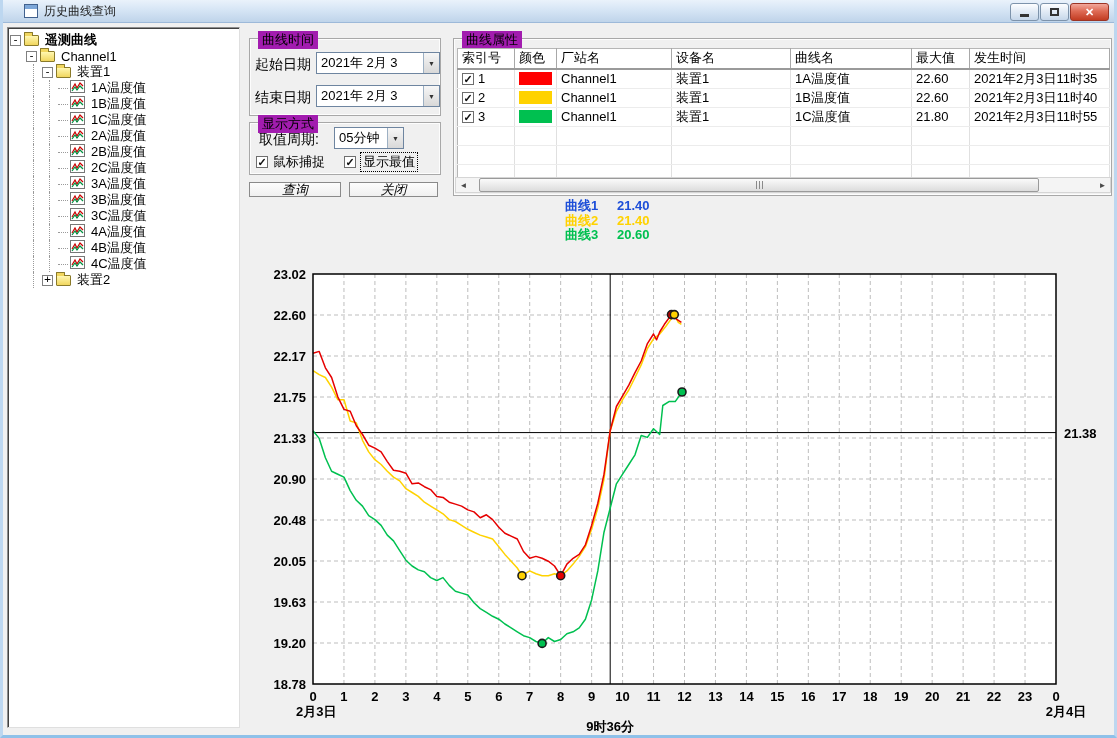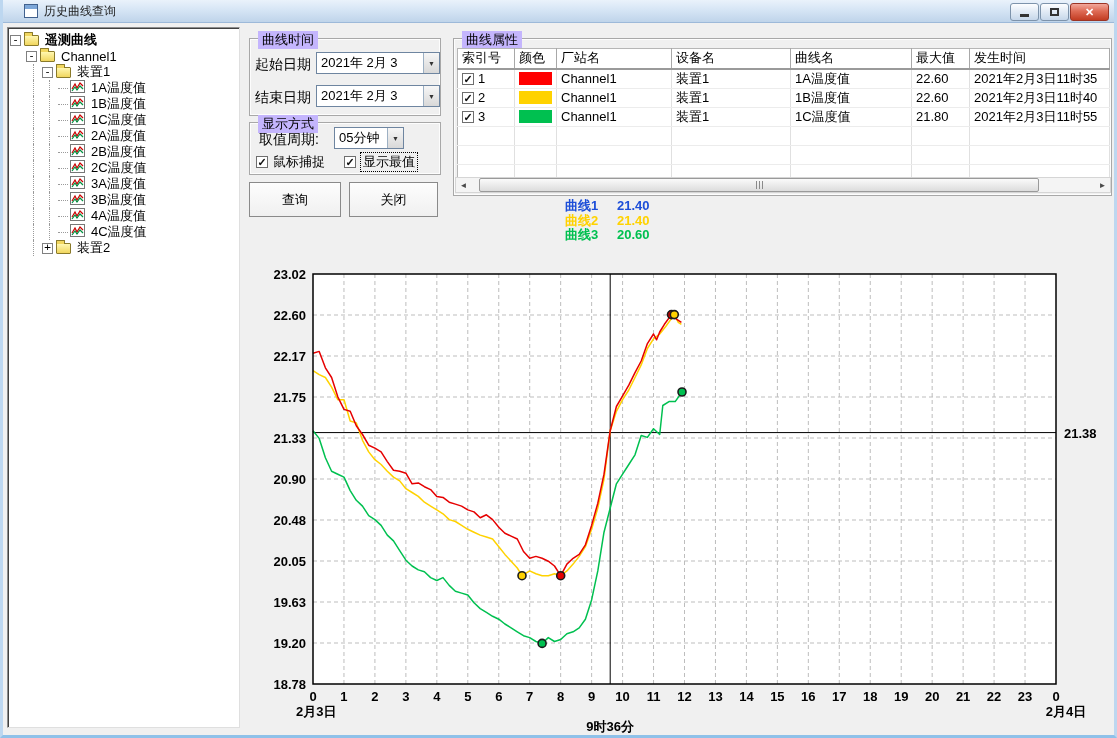--- a/index.html
+++ b/index.html
@@ -28,32 +28,32 @@
   .indent.guide::before { content:''; display:block; margin-left:7px; height:16px; border-left:1px dotted #9a9a9a; }
   .expandbox { width:11px; height:11px; flex:none; border:1px solid #808080; background:#fff; color:#000;
                font-size:11px; line-height:8px; text-align:center; margin-right:3px; font-family:"DejaVu Sans Mono",monospace; }
   .hstub { width:10px; flex:none; border-top:1px dotted #9a9a9a; margin-right:2px; }
   .folder-icon { width:15px; height:11px; flex:none; background:linear-gradient(#fff7b0,#f1d65e); border:1px solid #8a7a2a; border-radius:1px; position:relative; margin-right:4px; }
   .folder-icon::before { content:''; position:absolute; left:-1px; top:-4px; width:7px; height:3px; background:#f1d65e; border:1px solid #8a7a2a; border-bottom:none; border-radius:1px 1px 0 0; }
   .curve-icon { flex:none; margin-right:4px; }
   .tree-label { padding:0 2px; color:#000; }
   
   .groupbox { position:absolute; border:1px solid #a8a8a8; box-shadow:1px 1px 0 #fdfdfd inset, -1px -1px 0 #fdfdfd inset; }
-  .groupbox > .gb-title { position:absolute; top:-8px; left:8px; background:#c4b5fd; padding:0 4px; font-size:13px; }
+  .groupbox > .gb-title { position:absolute; top:-8px; left:8px; background:#a21caf; padding:0 4px; font-size:13px; }
   .fieldlabel { position:absolute; font-size:14px; color:#000; }
   .combo { position:absolute; height:22px; background:#fff; border:1px solid #6e85a0; display:flex; align-items:center; }
   .combo .combo-text { flex:1; font-size:13px; padding:0 4px; white-space:nowrap; overflow:hidden; }
   .combo .combo-btn { width:16px; height:100%; flex:none; background:linear-gradient(#f6f6f6,#d8d8d8); border-left:1px solid #9db0c3;
                       display:flex; align-items:center; justify-content:center; font-size:7px; color:#333; }
   .cb { width:12px; height:12px; background:#fff; border:1px solid #6e6e6e; display:inline-flex; align-items:center; justify-content:center;
         font-size:11px; font-weight:bold; color:#111; line-height:10px; flex:none; }
   .cbrow { position:absolute; display:flex; align-items:center; gap:5px; font-size:13px; }
   .focus-dotted { outline:1px dotted #000; padding:0 2px; }
-  .pushbtn { position:absolute; height:35px; background:linear-gradient(#fdfdfd,#f0f0f0); border:1px solid #8a8a8a; font-size:13px;
-             display:flex; align-items:center; justify-content:center; }
+  .pushbtn { position:absolute; height:15px; background:linear-gradient(#fdfdfd,#f0f0f0); border:1px solid #8a8a8a; font-size:13px;
+             display:flex; align-items:center; justify-content:center;font-style:italic; }
   
   #prop-table { position:absolute; left:454px; top:48px; width:652px; background:#fff; border:1px solid #b6b6b6; border-collapse:collapse; table-layout:fixed; }
   #prop-table th { height:20px; font-size:13px; font-weight:normal; text-align:left; padding:0 4px; background:#fff;
                    border-right:1px solid #a8a8a8; border-bottom:2px solid #9a9a9a; white-space:nowrap; overflow:hidden; }
   #prop-table td { height:19px; font-size:13px; padding:0 4px; border-right:1px solid #e0e0e0; border-bottom:1px solid #ececec; white-space:nowrap; overflow:hidden; }
   .swatch { height:13px; width:100%; }
   .idxcell { display:flex; align-items:center; gap:4px; }
   
   #hscroll { position:absolute; left:452px; top:177px; width:656px; height:16px; background:#f4f4f4; border:1px solid #d5d5d5; display:flex; align-items:center; }
   .sb-arrow { width:15px; height:14px; flex:none; display:flex; align-items:center; justify-content:center; font-size:8px; color:#4a4a4a; background:#f4f4f4; }
@@ -211,21 +211,45 @@
       <div class="tree-row">
         <span class="indent"></span>
         <span class="indent guide"></span>
         <span class="indent guide"></span>
         <span class="hstub"></span>
         <span class="curve-icon"><svg width="15" height="13">
             <rect x="0.5" y="0.5" width="14" height="12" fill="#fff" stroke="#777"></rect>
             <polyline points="2,9 5,4 7,8 10,3 13,6" fill="none" stroke="#cc0000" stroke-width="1.2"></polyline>
             <polyline points="2,11 5,7 7,10 10,6 13,9" fill="none" stroke="#009040" stroke-width="1.2"></polyline>
           </svg></span>
+        <span class="tree-label">3C温度值</span>
+      </div>
+      <div class="tree-row">
+        <span class="indent"></span>
+        <span class="indent guide"></span>
+        <span class="indent guide"></span>
+        <span class="hstub"></span>
+        <span class="curve-icon"><svg width="15" height="13">
+            <rect x="0.5" y="0.5" width="14" height="12" fill="#fff" stroke="#777"></rect>
+            <polyline points="2,9 5,4 7,8 10,3 13,6" fill="none" stroke="#cc0000" stroke-width="1.2"></polyline>
+            <polyline points="2,11 5,7 7,10 10,6 13,9" fill="none" stroke="#009040" stroke-width="1.2"></polyline>
+          </svg></span>
         <span class="tree-label">4A温度值</span>
+      </div>
+      <div class="tree-row">
+        <span class="indent"></span>
+        <span class="indent guide"></span>
+        <span class="indent guide"></span>
+        <span class="hstub"></span>
+        <span class="curve-icon"><svg width="15" height="13">
+            <rect x="0.5" y="0.5" width="14" height="12" fill="#fff" stroke="#777"></rect>
+            <polyline points="2,9 5,4 7,8 10,3 13,6" fill="none" stroke="#cc0000" stroke-width="1.2"></polyline>
+            <polyline points="2,11 5,7 7,10 10,6 13,9" fill="none" stroke="#009040" stroke-width="1.2"></polyline>
+          </svg></span>
+        <span class="tree-label">4B温度值</span>
       </div>
       <div class="tree-row">
         <span class="indent"></span>
         <span class="indent guide"></span>
         <span class="indent guide"></span>
         <span class="hstub"></span>
         <span class="curve-icon"><svg width="15" height="13">
             <rect x="0.5" y="0.5" width="14" height="12" fill="#fff" stroke="#777"></rect>
             <polyline points="2,9 5,4 7,8 10,3 13,6" fill="none" stroke="#cc0000" stroke-width="1.2"></polyline>
             <polyline points="2,11 5,7 7,10 10,6 13,9" fill="none" stroke="#009040" stroke-width="1.2"></polyline>

